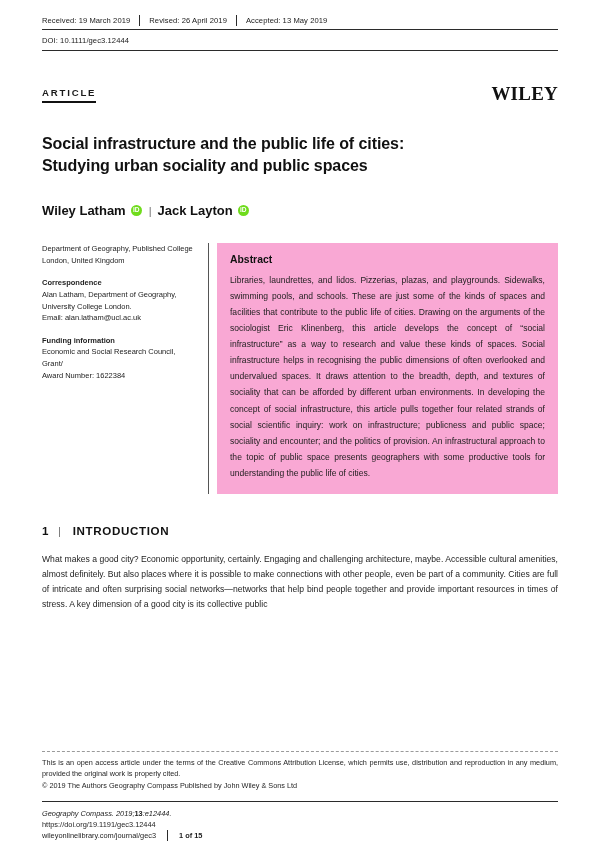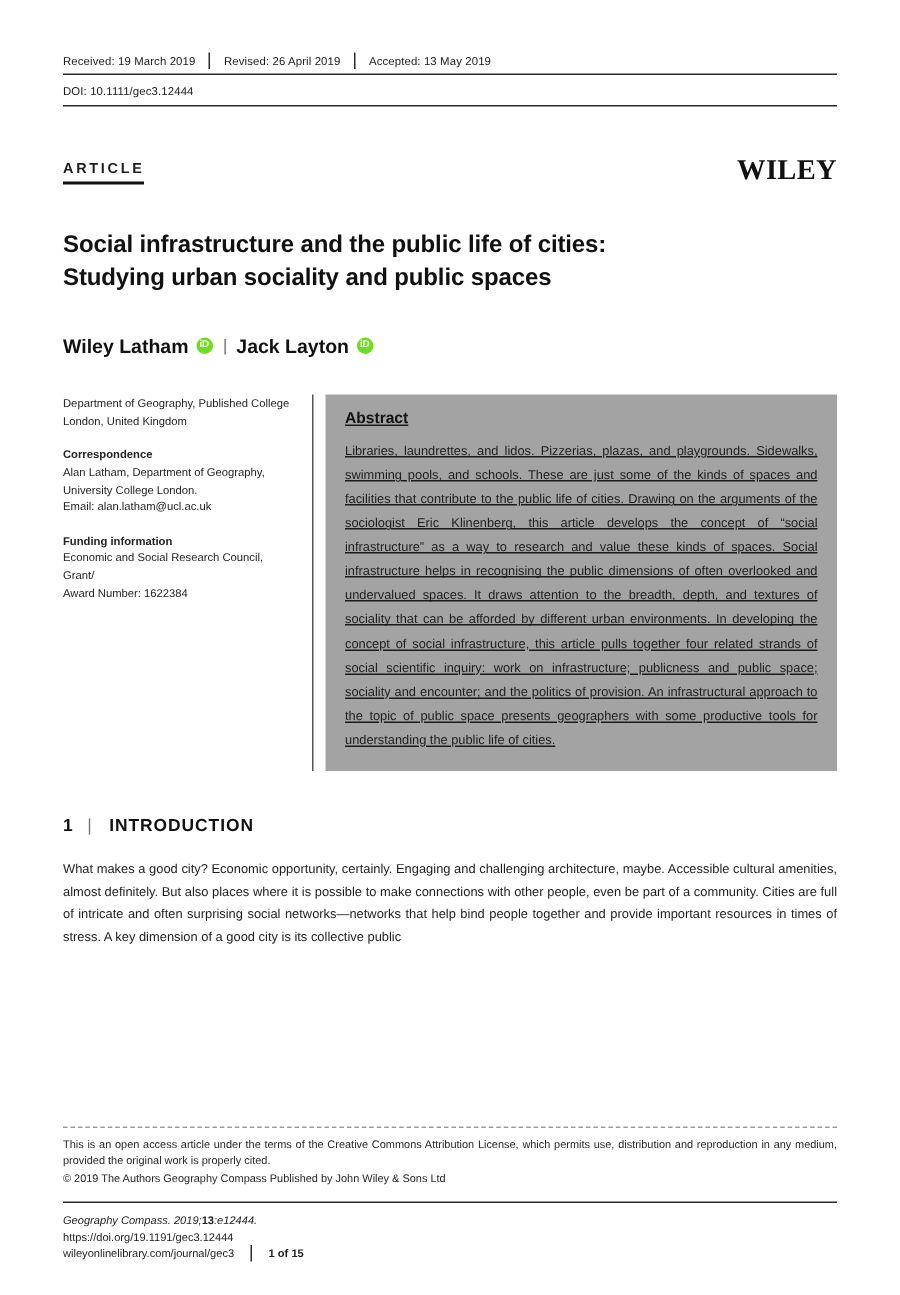--- a/index.html
+++ b/index.html
@@ -24,21 +24,21 @@
     box-sizing: border-box;
     padding: 0 42px;
   }
 
   
   .history {
     display: flex;
     align-items: center;
     font-size: 7.6px;
     line-height: 1.25;
-    padding-top: 36px;
+    padding-top: 16px;
     padding-bottom: 4px;
     border-bottom: 1px solid #2b2b2b;
   }
   .history .cell {
     padding: 0 9px;
     white-space: nowrap;
     letter-spacing: 0.01em;
   }
   .history .cell:first-child { padding-left: 0; }
   .history .divider {
@@ -151,24 +151,23 @@
 
   .rule-col {
     flex: 0 0 1px;
     width: 1px;
     background: #555;
     margin-right: 8px;
   }
 
   .abstract-col {
     flex: 1 1 auto;
-    background: #a3a3a3;
+    background: #f9a8d4;
     padding: 11px 13px 13px 13px;
     box-sizing: border-box;
-    text-decoration: underline;
   }
   .abstract-head {
     font-size: 10.4px;
     font-weight: bold;
     color: #111;
     margin-bottom: 7px;
   }
   .abstract-body {
     font-size: 8.55px;
     line-height: 1.88;

